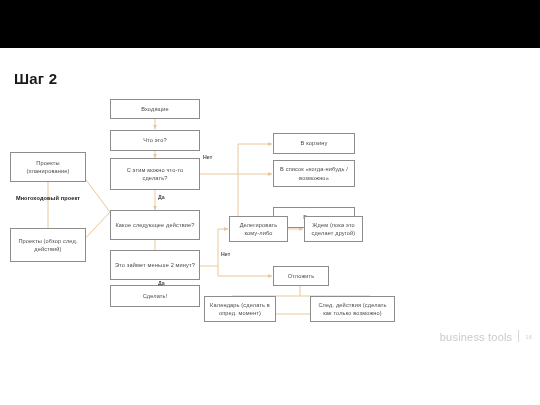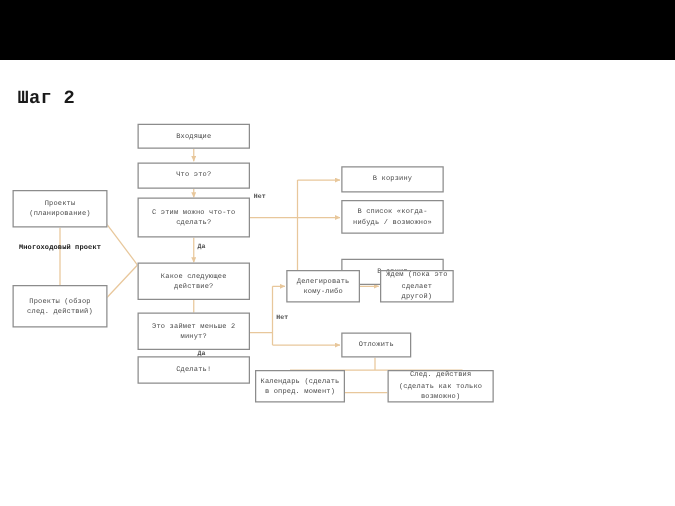--- a/index.html
+++ b/index.html
@@ -5,21 +5,21 @@
   html, body {
     margin: 0;
     padding: 0;
     background: #ffffff;
   }
   #slide {
     position: relative;
     width: 540px;
     height: 342px;
     background: #ffffff;
-    font-family: Liberation Mono, monospace;
+    font-family: Liberation Sans, sans-serif;
     overflow: hidden;
   }
   .bar {
     position: absolute;
     left: 0;
     width: 540px;
     background: #000000;
   }
   #bar-top { top: 0; height: 48px; }
   #bar-bottom { top: 352px; height: 53px; }
@@ -106,20 +106,25 @@
 </head>
 <body>
 
 <div id="slide">
 
   <div class="bar" id="bar-top"></div>
   <div class="bar" id="bar-bottom"></div>
 
   <div id="slide-title">Шаг 2</div>
 
+  <div id="logo">
+    <span class="logo-text">business tools</span>
+    <span class="logo-div"></span>
+    <span class="logo-num">16</span>
+  </div>
 
   <div id="diagram">
 
     <svg id="wires" viewBox="0 0 540 304" xmlns="http://www.w3.org/2000/svg">
       <defs>
         <marker id="arrow" markerWidth="5" markerHeight="5" refX="4.2" refY="2" orient="auto">
           <path d="M0,0 L4.4,2 L0,4 z" fill="#e8c79b"></path>
         </marker>
       </defs>
       <g stroke="#e8c79b" stroke-width="1" fill="none" marker-end="url(#arrow)">

